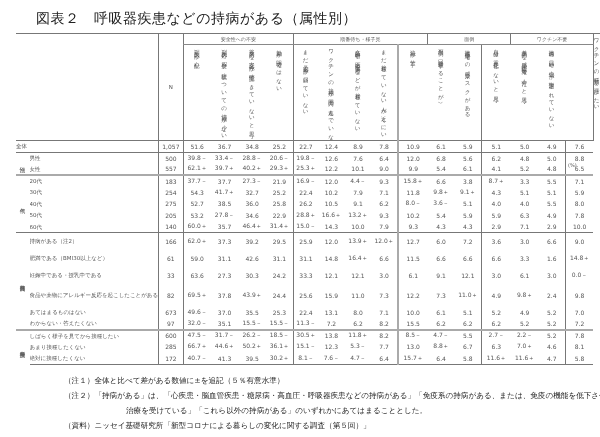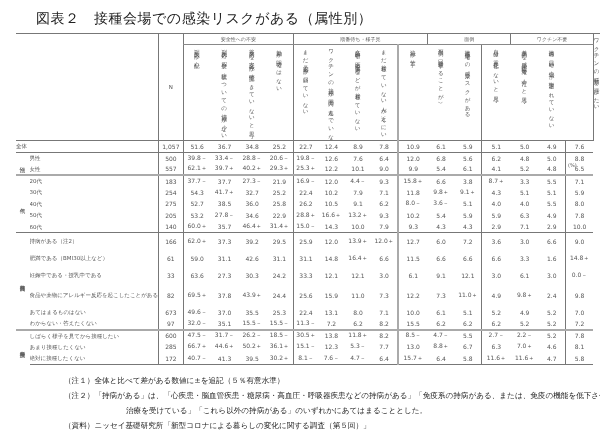--- a/index.html
+++ b/index.html
@@ -23,21 +23,21 @@
   .bl2 { border-left: 2px solid #aaa; }
   .pct { position: absolute; left: 568px; top: 162px; font-size: 5px; color: #555; }
   .notes { position: absolute; left: 64px; top: 373px; font-size: 7.6px; color: #222; line-height: 15px; white-space: nowrap; }
   .note-indent { padding-left: 62px; }
   tr.tall td.num { height: 23px; }
   tr.mid td.num { height: 17px; }
 </style>
 </head>
 <body>
 
-<div class="title">図表２　接種会場での感染リスクがある（属性別）</div>
+<div class="title">図表２　呼吸器疾患などの持病がある（属性別）</div>
 
 <table class="main">
   <colgroup>
     <col style="width:14px">
       <col style="width:120px">
       <col style="width:25px">
     <col style="width:28px">
       <col style="width:28px">
       <col style="width:28px">
       <col style="width:28px">

